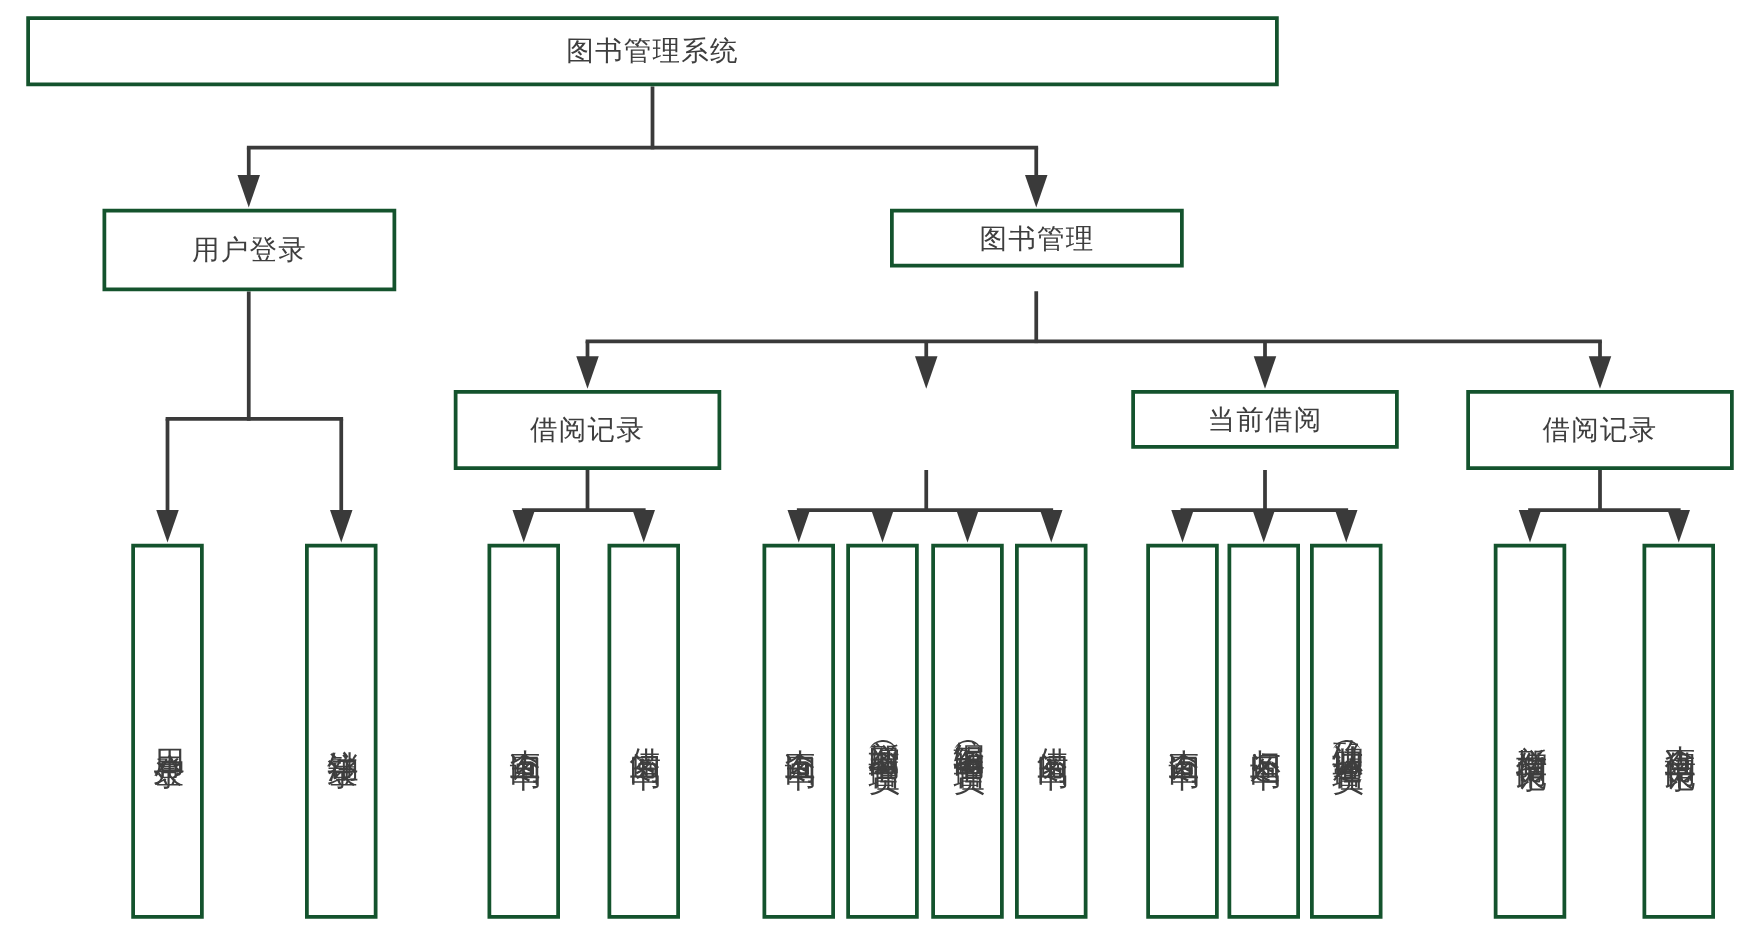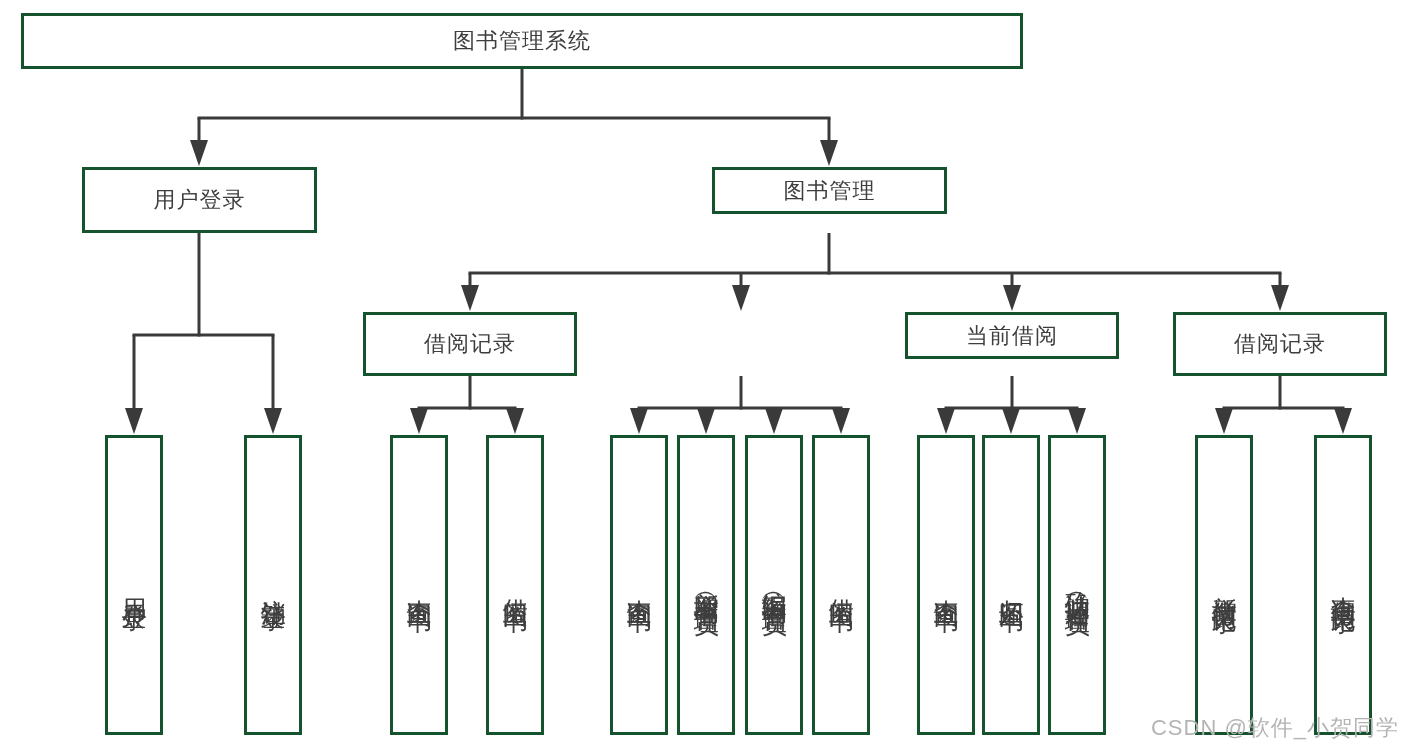--- a/index.html
+++ b/index.html
@@ -155,15 +155,14 @@
     <span>确认归还（管理员）</span>
   </div>
 
   <div class="box v" style="left:1195px;top:435px;width:58px;height:300px">
     <span>新增借阅记录</span>
   </div>
   <div class="box v" style="left:1314px;top:435px;width:58px;height:300px">
     <span>查询借阅记录</span>
   </div>
 
-  <div class="watermark">CSDN @软件_小贺同学</div>
 
 </div>
 
 </body></html>

